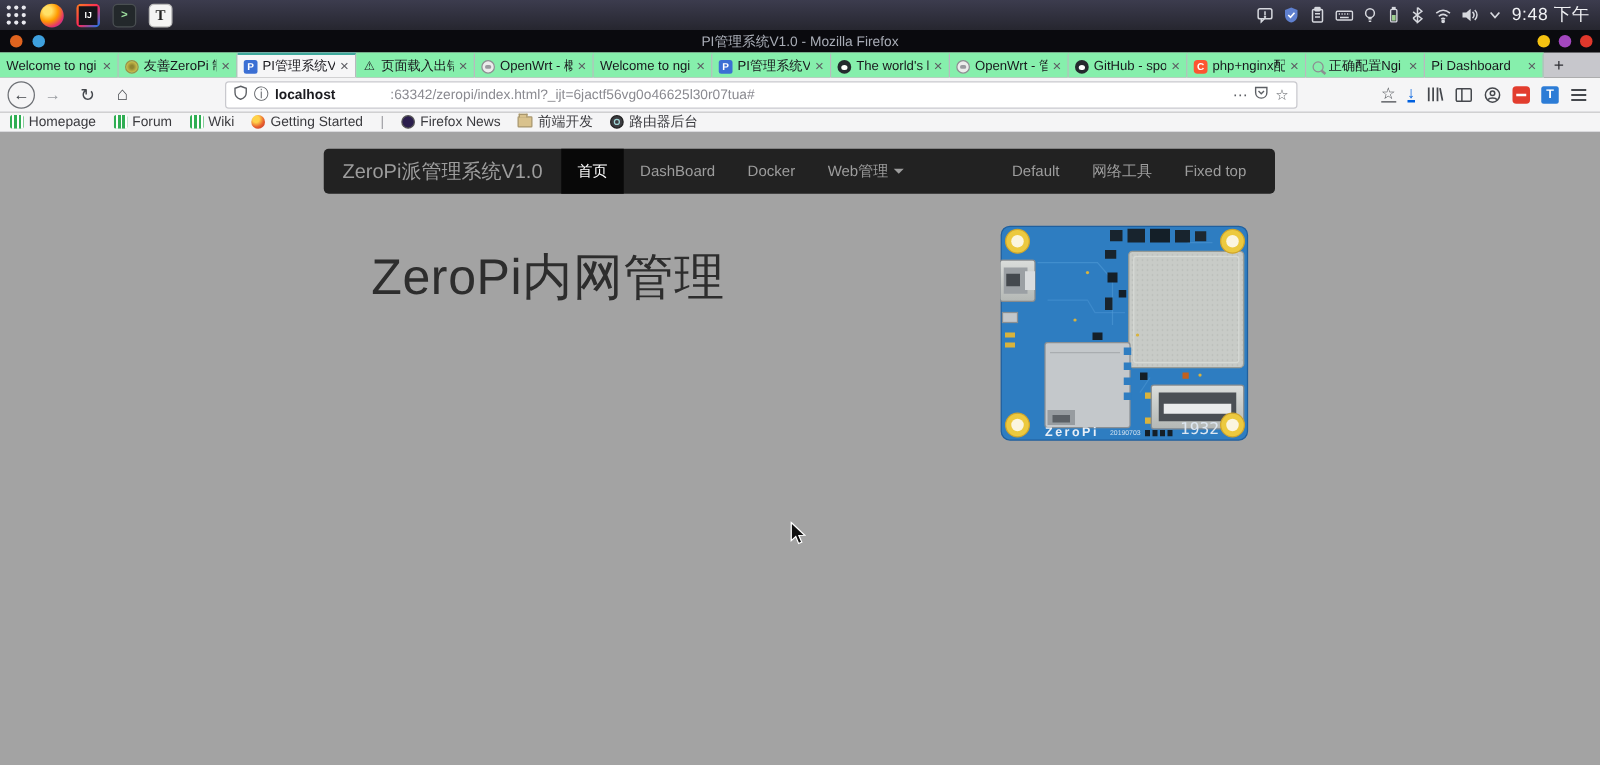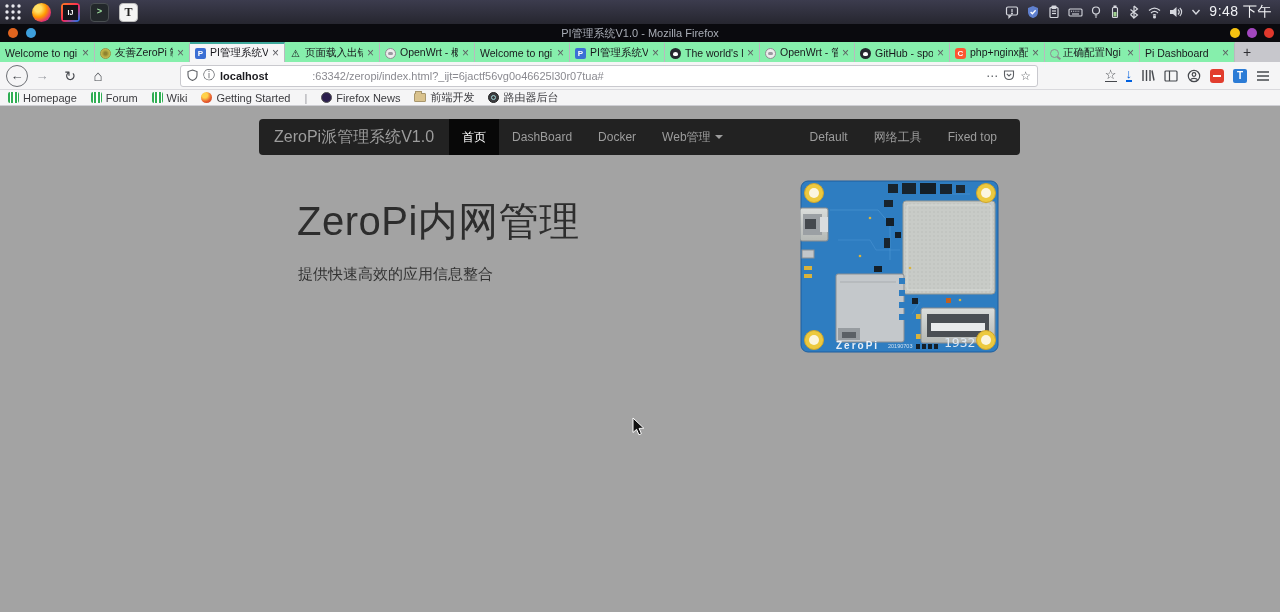--- a/index.html
+++ b/index.html
@@ -391,21 +391,20 @@
           </span>
       </div>
       <div class="nav-right">
         <span class="nav-link">Default</span>
         <span class="nav-link">网络工具</span>
         <span class="nav-link">Fixed top</span>
       </div>
     </div>
 
     <div class="hero-title">ZeroPi内网管理</div>
-    <div class="hero-sub">提供快速高效的应用信息整合</div>
 
     <div class="board">
       <svg width="200" height="178" viewBox="0 0 200 178">
         <defs>
           <linearGradient id="met" x1="0" y1="0" x2="0" y2="1">
             <stop offset="0" stop-color="#dadddb"></stop>
               <stop offset="1" stop-color="#b4b8b5"></stop>
           </linearGradient>
           <pattern id="stip" width="4" height="4" patternUnits="userSpaceOnUse">
             <circle cx="2" cy="2" r="0.7" fill="#a8aca8"></circle>

